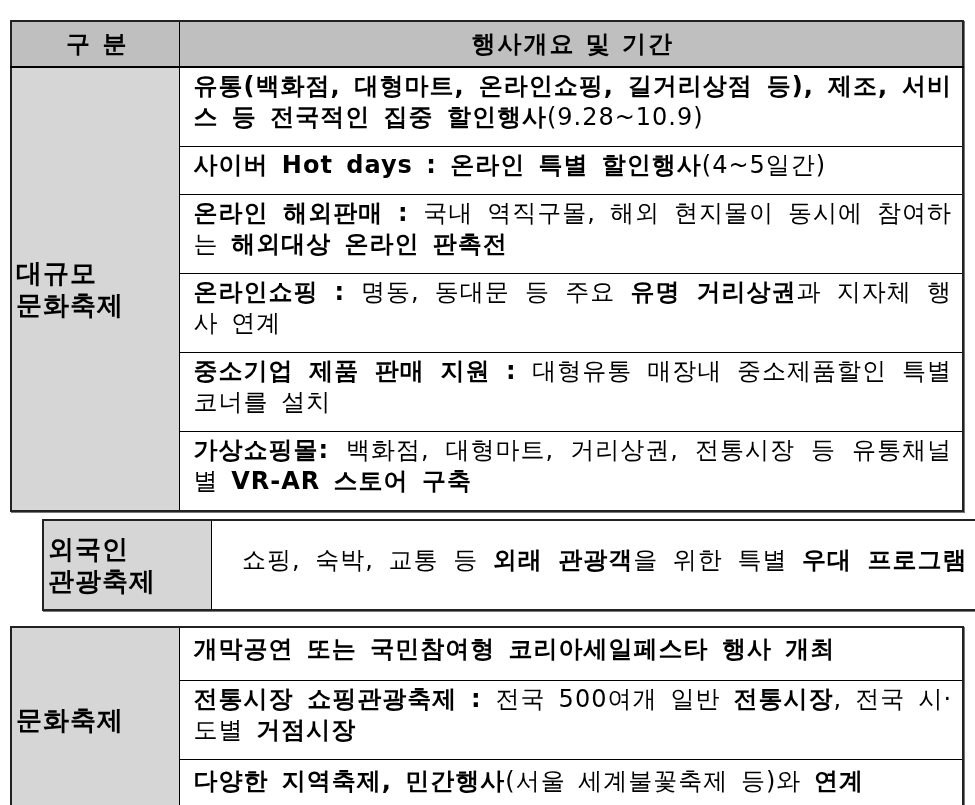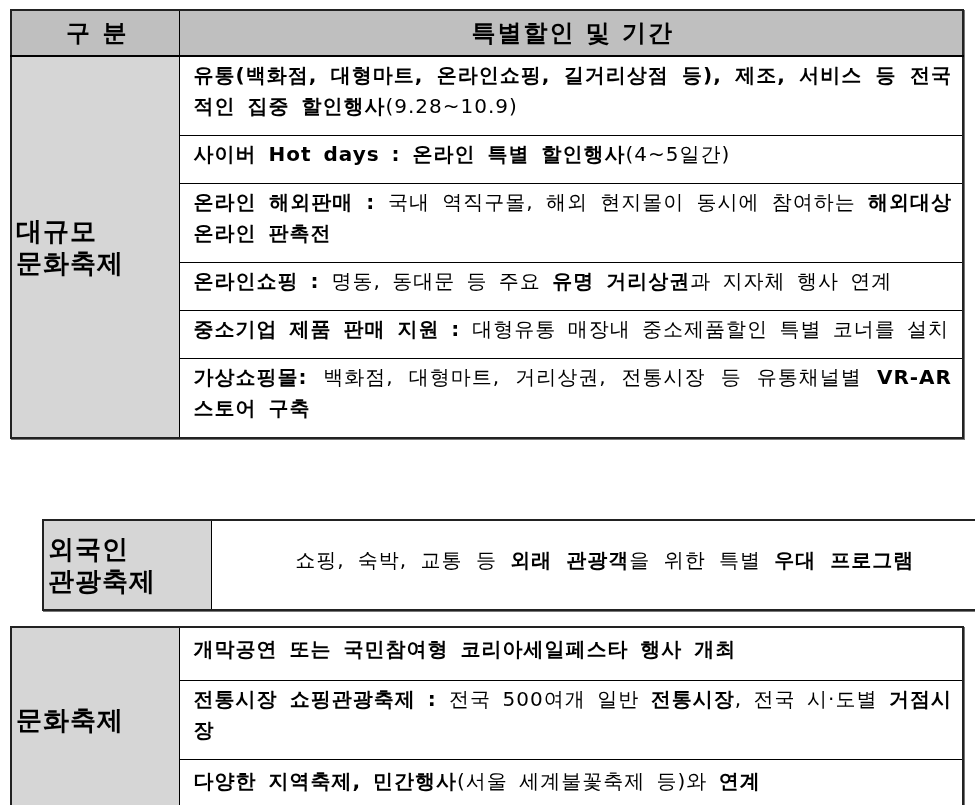--- a/index.html
+++ b/index.html
@@ -6,42 +6,42 @@
   body { width:975px; height:805px; position:relative; overflow:hidden;
          font-family:"DejaVu Sans","Liberation Sans",sans-serif; color:#000; }
   table { position:absolute; left:10px; width:954px; border-collapse:collapse;
           border:2px solid #222; box-shadow:1px 1px 0 #777; table-layout:fixed; }
   td, th { border:1px solid #000; padding:0 10px 0 14px; vertical-align:middle; }
   col.c1 { width:168px; }
   th { background:#bfbfbf; font-weight:bold; font-size:24px; height:44px; text-align:center;
        letter-spacing:2px; border-bottom:2px solid #000; }
   td.cat { background:#d6d6d6; text-align:left; font-size:26px; font-weight:bold;
            line-height:32px; letter-spacing:1px; padding:0 4px; }
-  td.desc { font-size:20px; line-height:31px; padding-top:3px; padding-bottom:13px;
+  td.desc { font-size:24px; line-height:31px; padding-top:3px; padding-bottom:13px;
             text-align:justify; letter-spacing:1px; word-spacing:4px; }
   td.desc .b { font-weight:bold;text-align:center; }
   td.desc .n { font-weight:normal; }
-  #t1 { top:9px; }
+  #t1 { top:20px; }
   #t2 { top:519px;margin-left:32px; }
   #t3 { top:626px; }
   #t2 td.desc { height:72px; text-align:center; word-spacing:6px; }
   .single td.desc { height:36px;margin-top:48px; }
 </style>
 </head>
 <body>
 
 <table id="t1">
   <colgroup>
       <col class="c1">
       <col>
     </colgroup>
   <tbody>
       <tr>
     <th>구 분</th>
-    <th>특별할인 및 기간</th>
+    <th>행사개요 및 기간</th>
   </tr>
   <tr>
     <td class="cat" rowspan="6">
       <div>대규모</div>
       <div>문화축제</div>
     </td>
     <td class="desc"><span class="b">유통(백화점, 대형마트, 온라인쇼핑, 길거리상점 등), 제조, 서비스 등 전국적인 집중 할인행사</span><span class="n">(9.28~10.9)</span></td>
   </tr>
   <tr>
         <td class="desc"><span class="b">사이버 Hot days : 온라인 특별 할인행사</span><span class="n">(4~5일간)</span></td>

